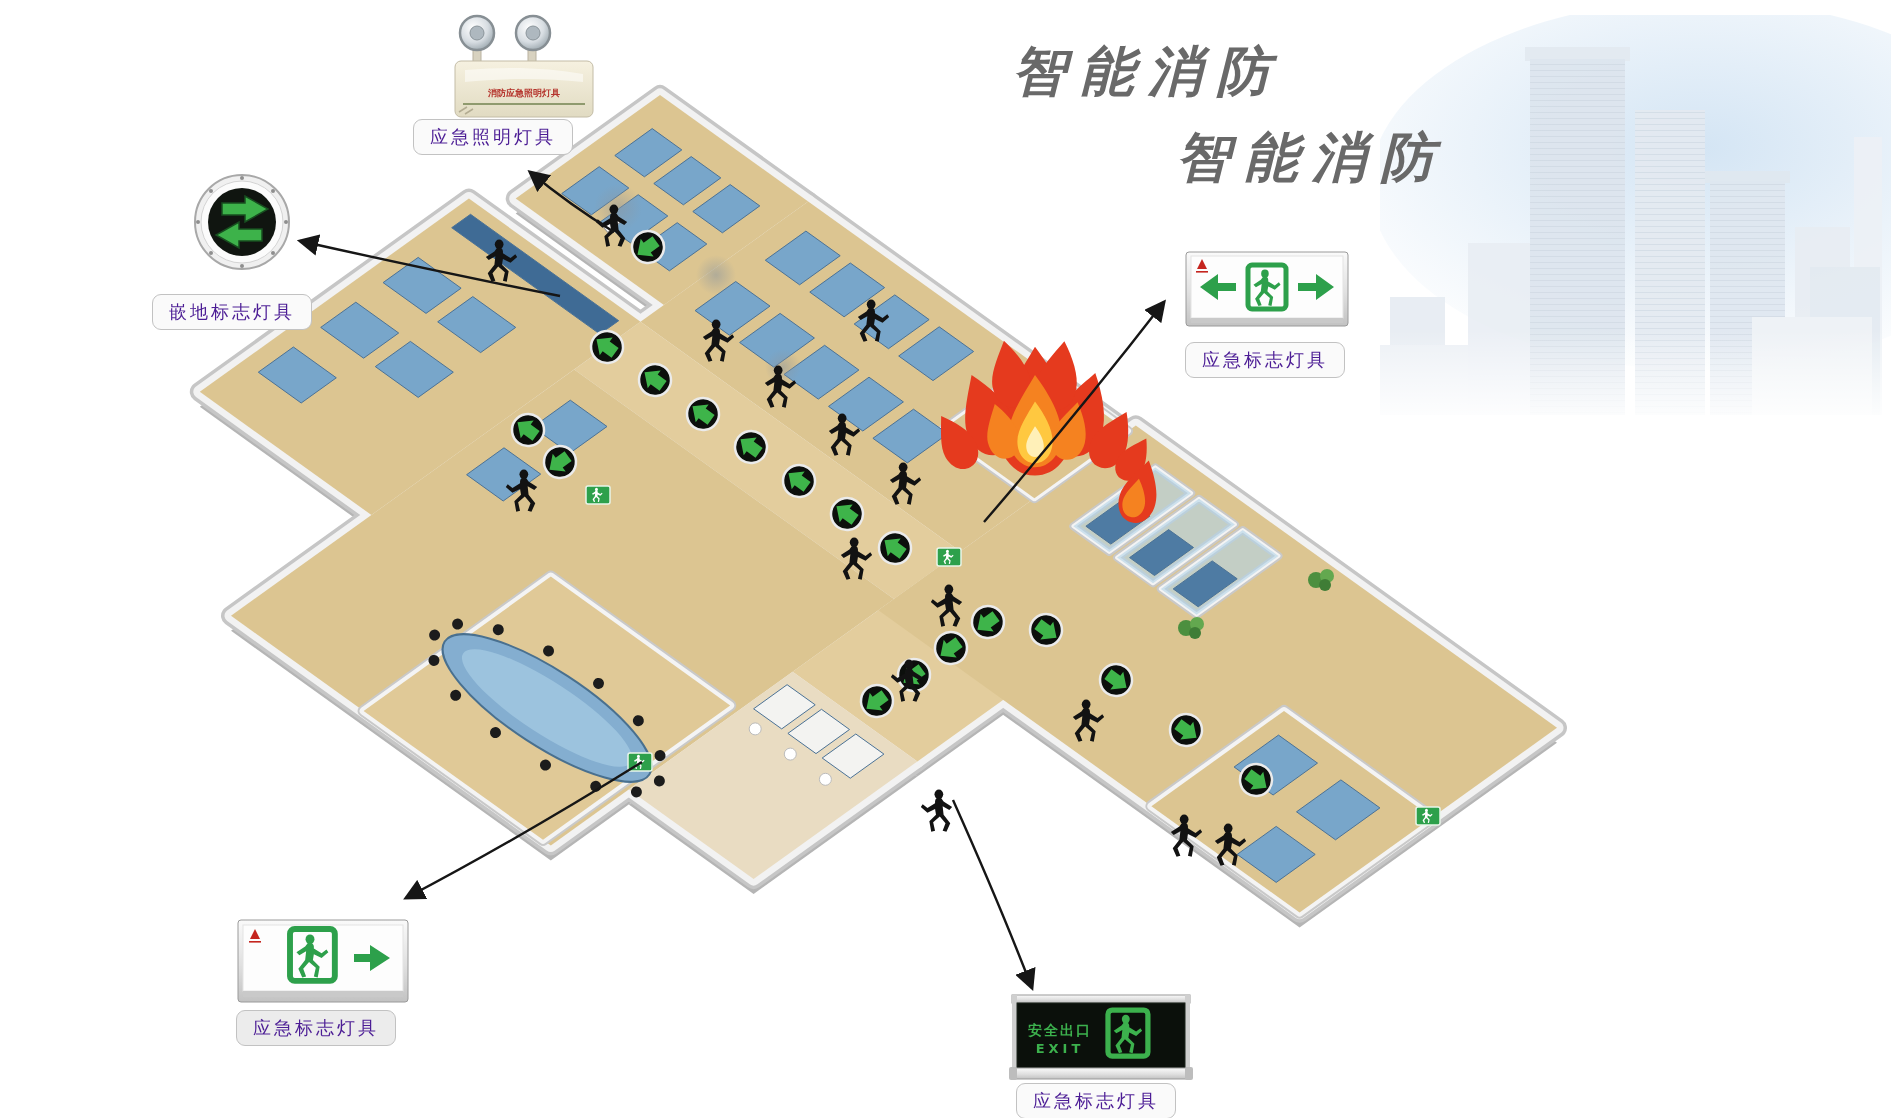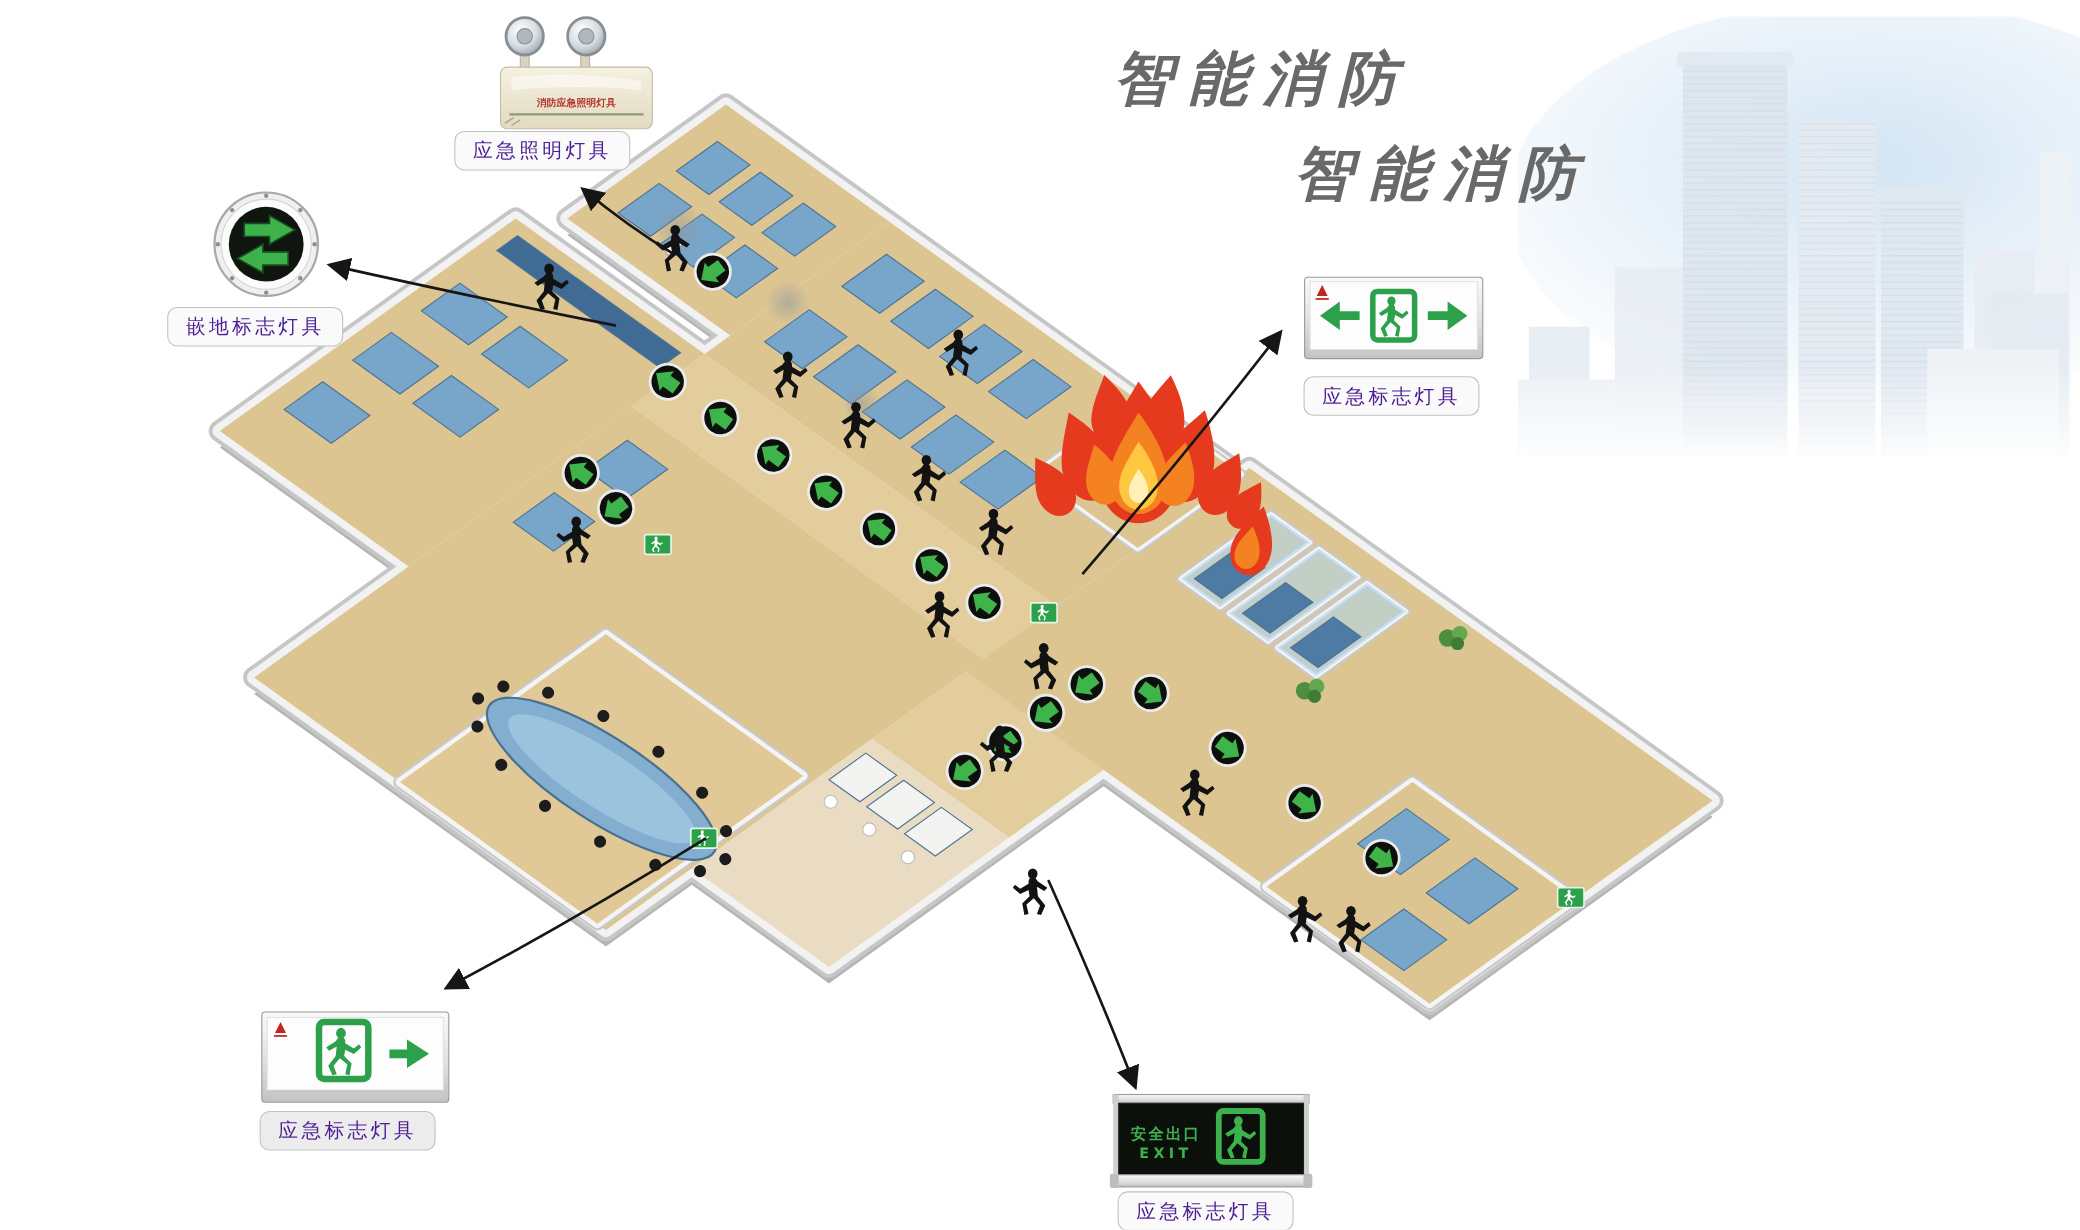--- a/index.html
+++ b/index.html
@@ -380,17 +380,17 @@
     <g stroke="#161616" stroke-width="2.4" fill="none">
       <path d="M614,232 Q570,205 530,172" marker-end="url(#ah)"></path>
       <path d="M560,296 Q420,268 300,241" marker-end="url(#ah)"></path>
       <path d="M984,522 Q1082,408 1164,302" marker-end="url(#ah)"></path>
       <path d="M642,762 Q520,838 406,898" marker-end="url(#ah)"></path>
       <path d="M953,800 Q1000,905 1032,988" marker-end="url(#ah)"></path>
     </g>
   </svg>
 
   <div class="callout-label" style="left:413px;top:119px;">应急照明灯具</div>
-  <div class="callout-label" style="left:152px;top:279px;">嵌地标志灯具</div>
+  <div class="callout-label" style="left:152px;top:294px;">嵌地标志灯具</div>
   <div class="callout-label" style="left:1185px;top:342px;">应急标志灯具</div>
   <div class="callout-label" id="lblBL" style="left:236px;top:1010px;">应急标志灯具</div>
   <div class="callout-label" style="left:1016px;top:1083px;">应急标志灯具</div>
 </div>
 
 </body></html>

